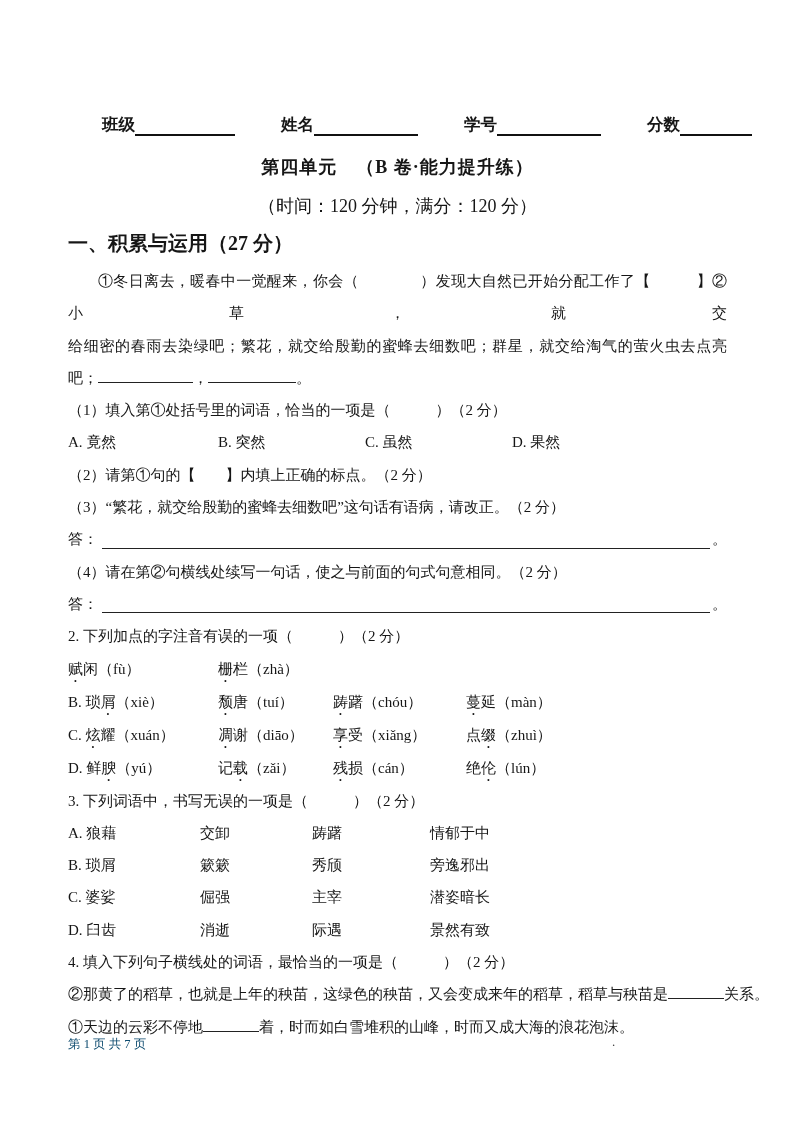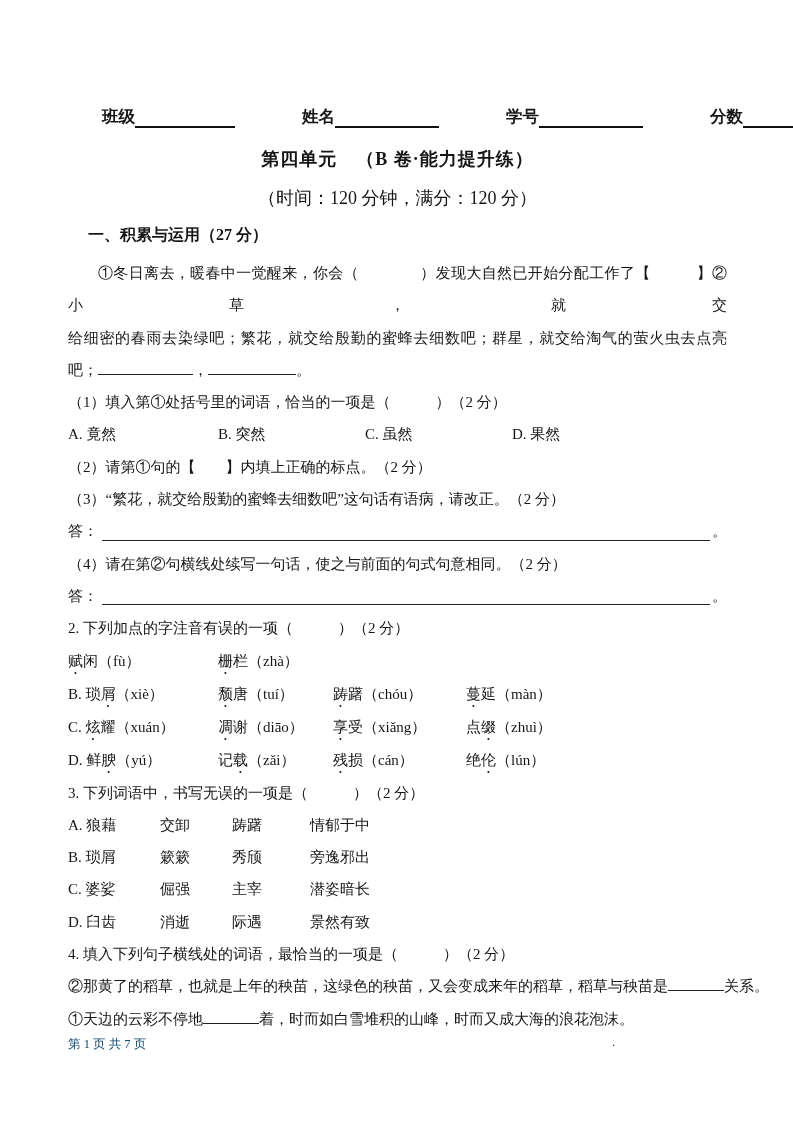--- a/index.html
+++ b/index.html
@@ -1,48 +1,48 @@
 <!DOCTYPE html>
 <html><head>
 <meta charset="utf-8">
 <style>
   html,body{margin:0;padding:0;}
   body{
     width:793px;height:1122px;background:#ffffff;position:relative;overflow:hidden;
     font-family:"Liberation Serif","DejaVu Serif",serif;color:#161616;
   }
-  .content{position:absolute;left:68px;top:4px;width:659px;}
+  .content{position:absolute;left:68px;top:12px;width:659px;}
   
   .header-fields{
     margin-top:100px;padding-left:34px;display:flex;align-items:flex-end;
     font-weight:bold;font-size:16.5px;height:24px;
   }
   .hf{display:flex;align-items:flex-end;white-space:nowrap;}
-  .hf + .hf{margin-left:67px;}
+  .hf + .hf{margin-left:46px;}
   .hblank{display:inline-block;border-bottom:2px solid #111;height:1.05em;}
   .w-class{width:100px;} .w-name{width:104px;} .w-no{width:104px;} .w-score{width:72px;}
   
   .title{margin-top:14px;text-align:center;font-size:18px;font-weight:bold;line-height:34px;letter-spacing:1px;}
   .subtitle{margin-top:10px;text-align:center;font-size:18px;line-height:24px;}
-  .section-heading{margin-top:14px;font-size:16px;font-weight:bold;line-height:22px;margin-left:20px;}
+  .section-heading{margin-top:14px;font-size:20px;font-weight:bold;line-height:22px;}
   
   .bodyblock{font-size:15px;}
   .line{line-height:32.3px;white-space:nowrap;}
   .just{white-space:normal;text-align:justify;text-align-last:justify;line-height:32.3px;}
   .indent{text-indent:30px;margin-top:11px;}
   .ansline{display:flex;align-items:flex-end;line-height:32.3px;}
   .ansblank{flex:1;border-bottom:1px solid #222;margin:0 0 7px 4px;height:1px;}
   .ansdot{margin-left:2px;}
   .iblank{display:inline-block;border-bottom:1px solid #222;height:1em;vertical-align:baseline;}
   .b95{width:95px;} .b88{width:88px;} .b56{width:56px;}
   
   .grid{display:grid;line-height:32.3px;}
   .g-q1{grid-template-columns:150px 147px 147px auto;}
   .g-q2{grid-template-columns:150px 115px 133px auto;}
-  .g-q3{grid-template-columns:92px 72px 78px auto;}
+  .g-q3{grid-template-columns:92px 72px 78px auto;gap:40px;}
   .em-dot{
     -webkit-text-emphasis:filled dot;-webkit-text-emphasis-position:under left;
     text-emphasis:filled dot;text-emphasis-position:under left;
   }
   
   .footer{position:absolute;left:68px;top:1036px;font-size:12.5px;color:#0c4a6e;}
   .stray{position:absolute;left:612px;top:1034px;font-size:13px;color:#444;}
 </style>
 </head>
 <body>

